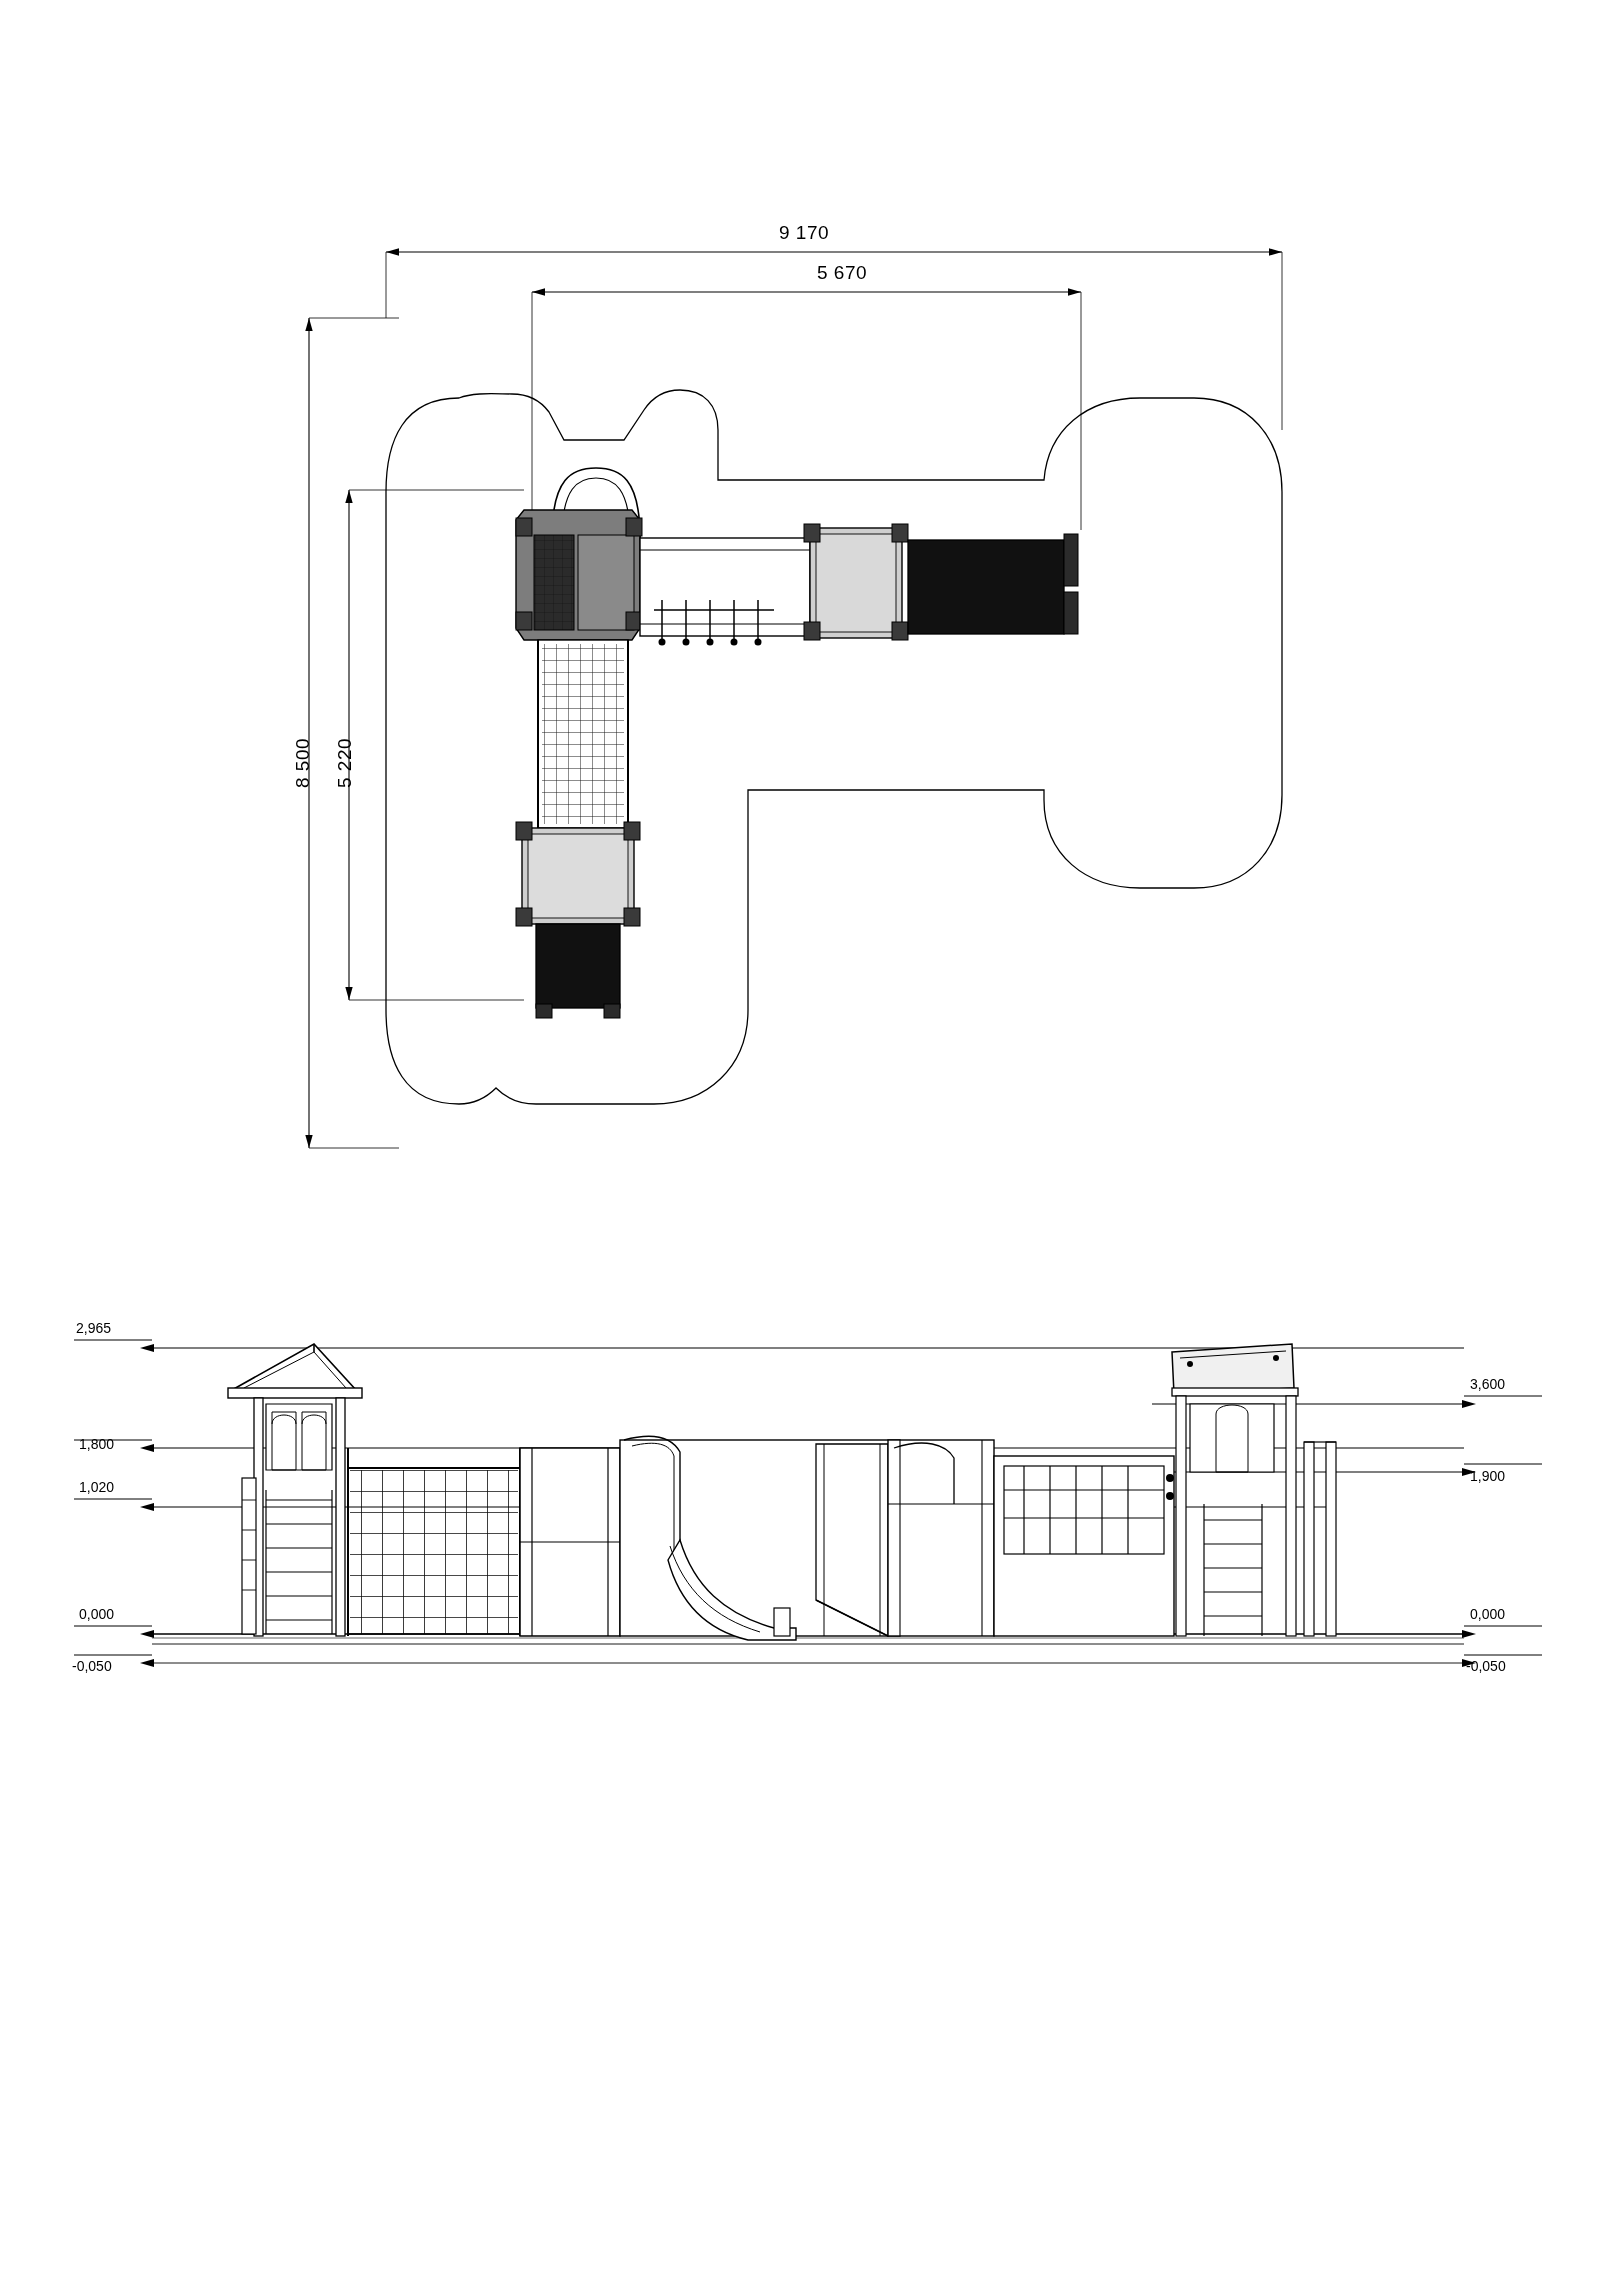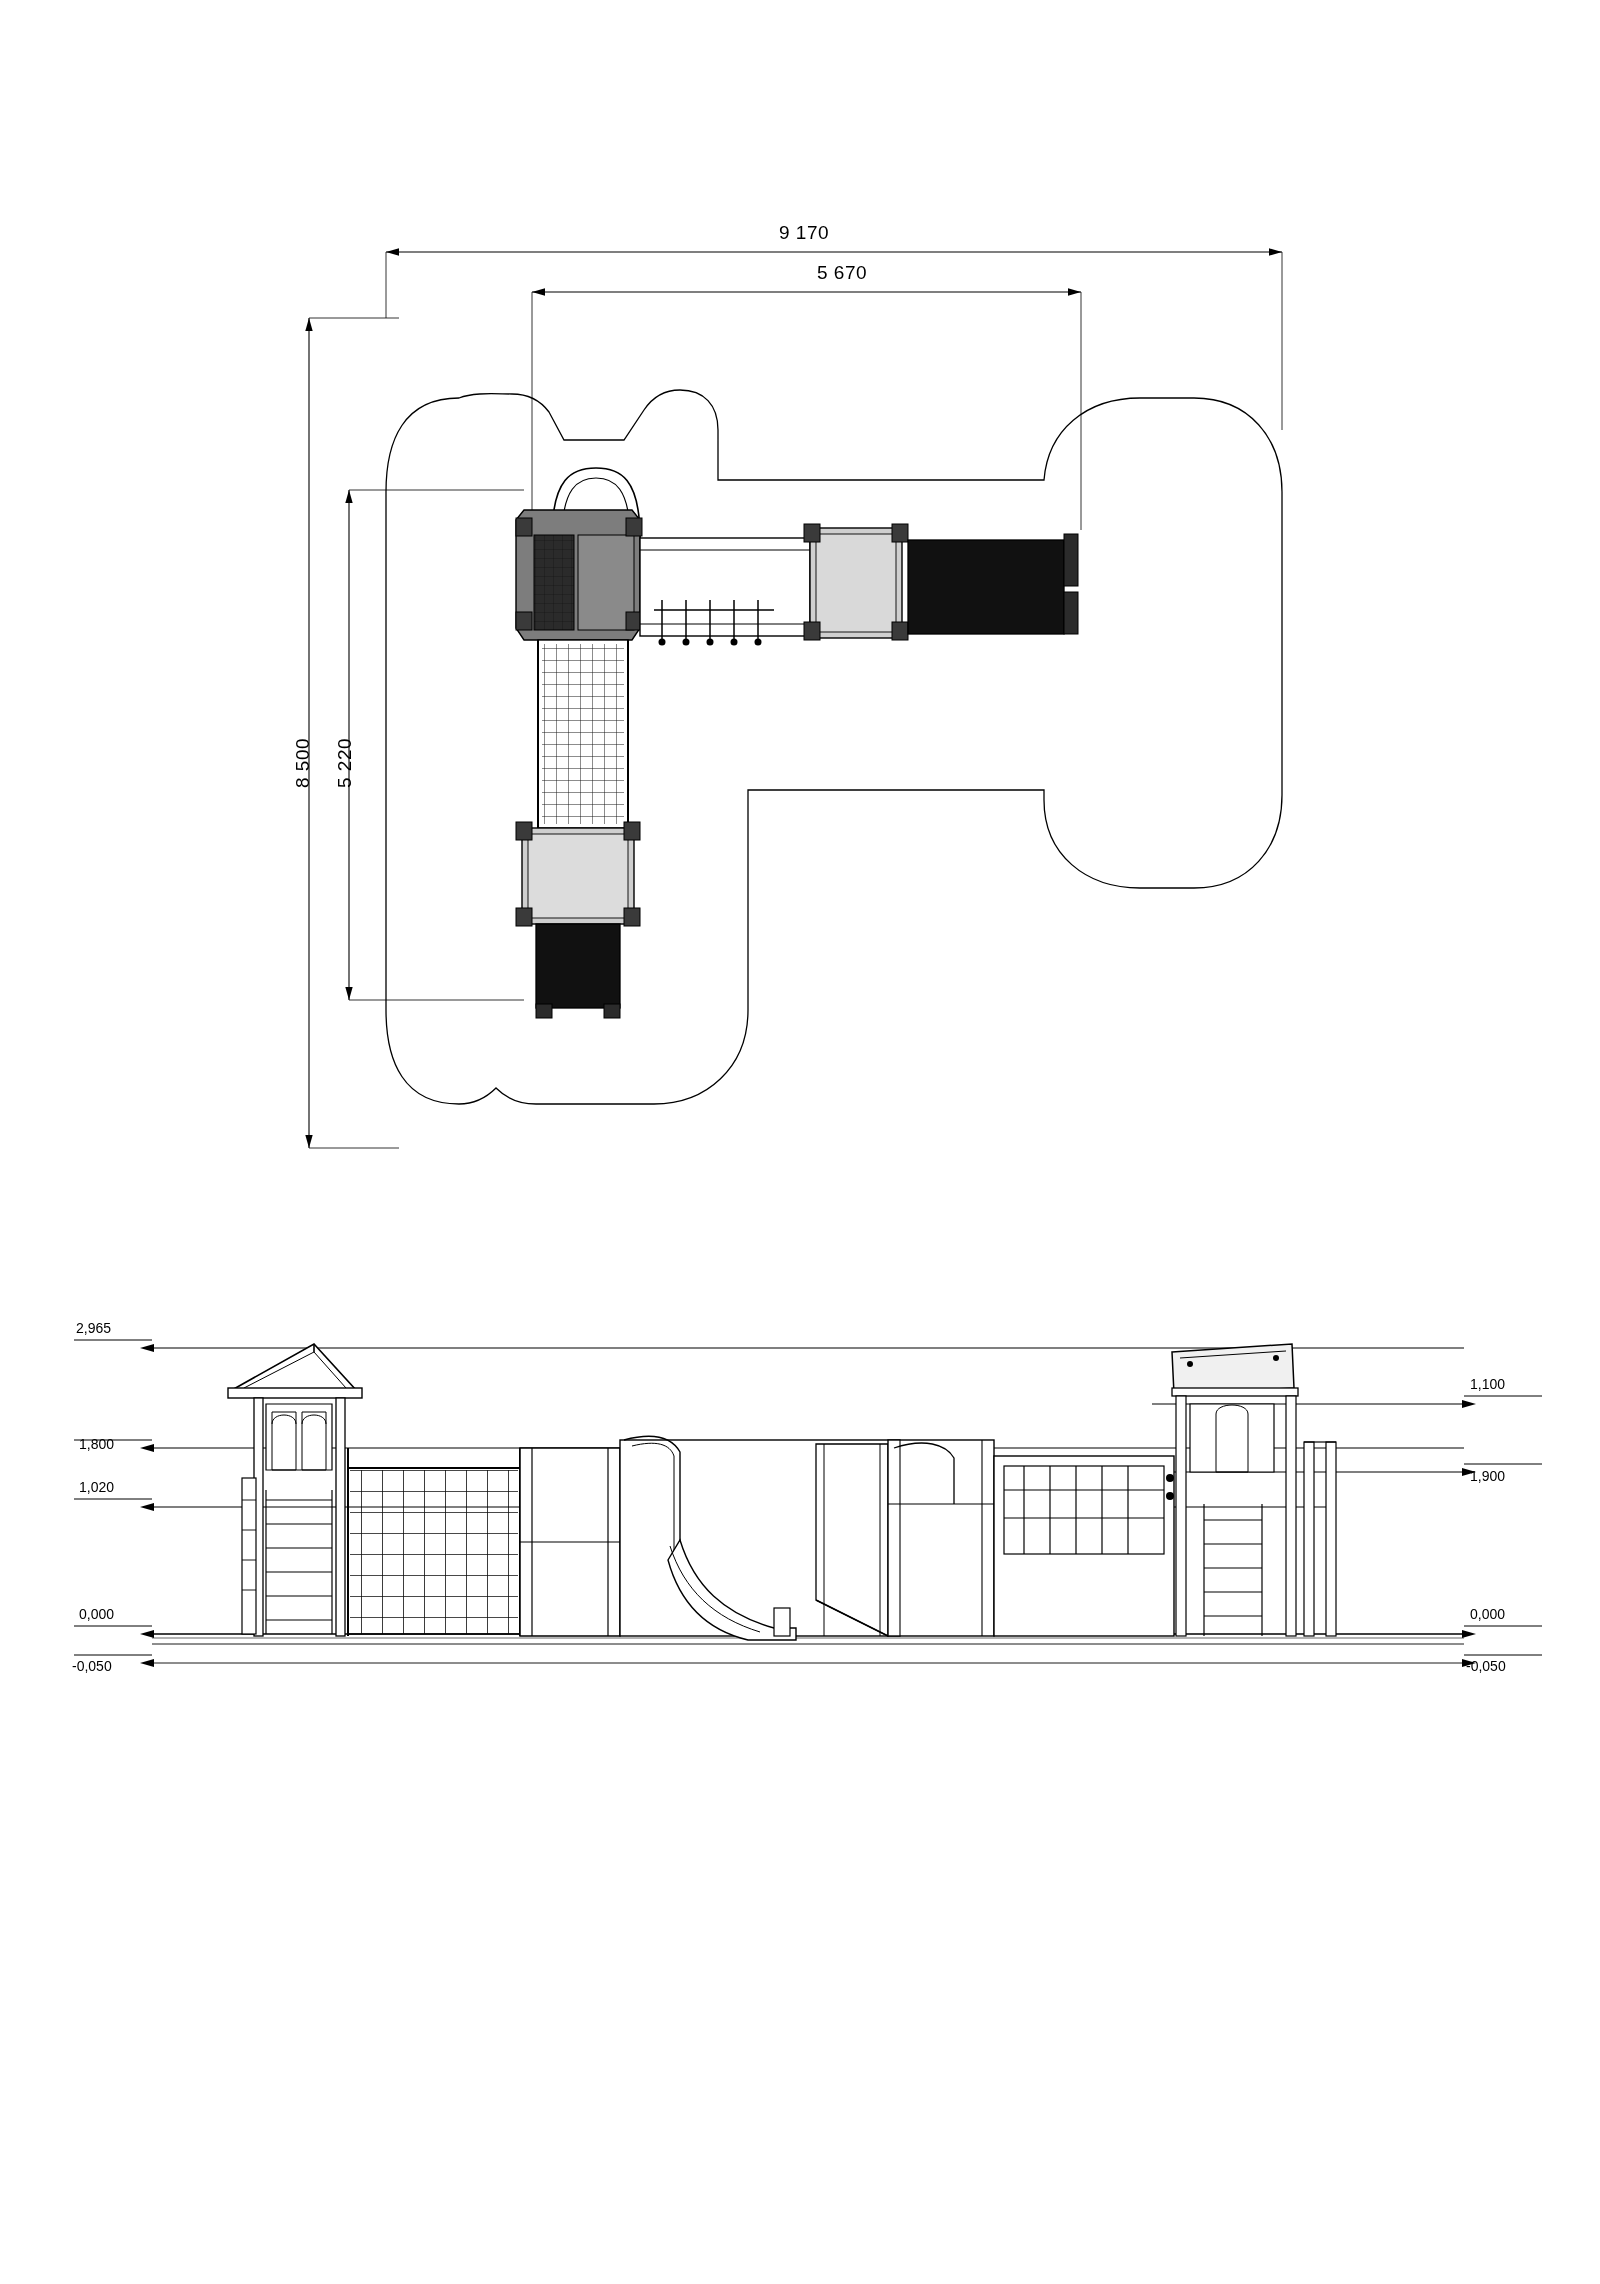--- a/index.html
+++ b/index.html
@@ -325,18 +325,18 @@
   <div class="dim-label" style="left:802px; top:262px; transform:translateX(-50%);margin-left:36px;">5 670</div>
   <div class="dim-label vert" style="left:288px; top:788px;">8 500</div>
   <div class="dim-label vert" style="left:330px; top:788px;">5 220</div>
 
   <div class="lvl-label" style="left:72px; top:1320px;">2,965</div>
   <div class="lvl-label" style="left:75px; top:1420px;margin-top:16px;">1,800</div>
   <div class="lvl-label" style="left:75px; top:1479px;">1,020</div>
   <div class="lvl-label" style="left:75px; top:1606px;">0,000</div>
   <div class="lvl-label" style="left:68px; top:1658px;">-0,050</div>
 
-  <div class="lvl-label" style="left:1466px; top:1376px;">1,100</div>
+  <div class="lvl-label" style="left:1466px; top:1376px;">3,600</div>
   <div class="lvl-label" style="left:1466px; top:1468px;">1,900</div>
   <div class="lvl-label" style="left:1466px; top:1606px;">0,000</div>
   <div class="lvl-label" style="left:1462px; top:1658px;">-0,050</div>
 
 </div>
 
 </body></html>

